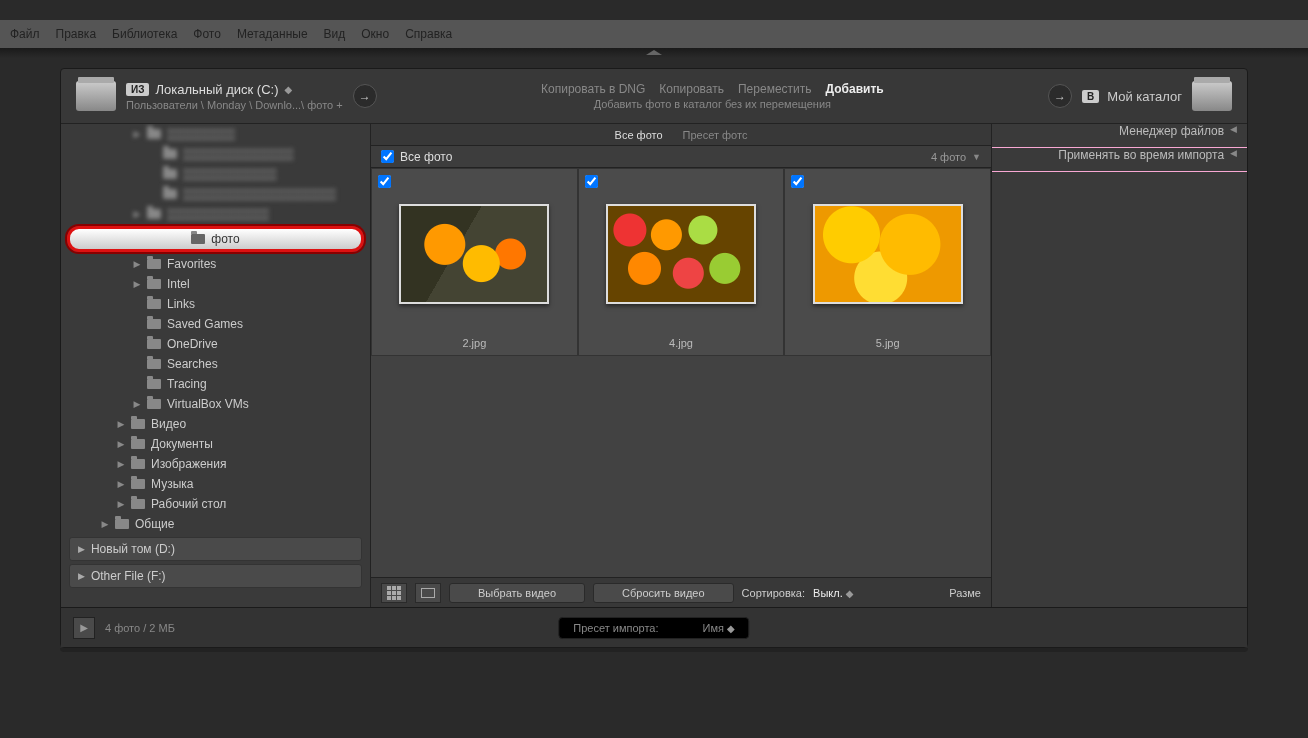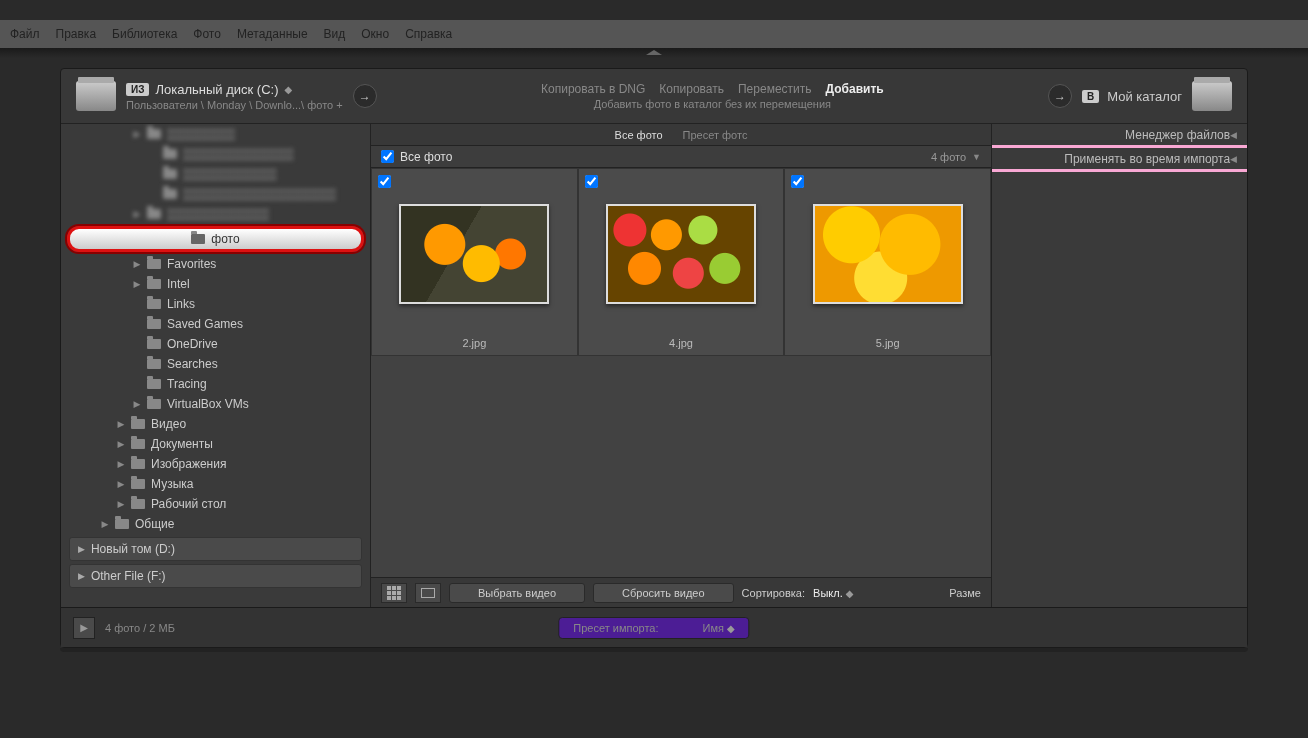--- a/index.html
+++ b/index.html
@@ -62,27 +62,27 @@
 
   .toolbar{ height:30px; background:#383838; border-top:1px solid #222; display:flex; align-items:center; gap:8px; padding:0 10px; font-size:11px; color:#ccc;}
   .tb-btn{ background:#4a4a4a; border:1px solid #2a2a2a; color:#ccc; padding:3px 28px; border-radius:3px; font-size:11px; cursor:pointer;}
   .view-btn{ width:26px; height:20px; background:#4a4a4a; border:1px solid #2a2a2a; display:inline-flex; align-items:center; justify-content:center; cursor:pointer;}
   .vgrid{ display:grid; grid-template-columns:repeat(3,4px); grid-template-rows:repeat(3,4px); gap:1px;}
   .vgrid i{background:#aaa;}
   .vsingle{ width:14px; height:10px; border:1px solid #aaa;}
 
   
   .right{ width:255px; background:#3a3a3a; display:flex; flex-direction:column;}
-  .panel-row{ height:24px; border-bottom:3px solid #f9a8d4; display:flex; align-items:center; justify-content:flex-end; padding:0 10px; font-size:12px; color:#bbb; cursor:pointer;}
+  .panel-row{ height:24px; border-bottom:1px solid #f9a8d4; display:flex; justify-content:flex-end; padding:0 10px; gap:6px; font-size:12px; color:#bbb; cursor:pointer;}
   .panel-row .tri{ font-size:9px; color:#888;}
 
   .dlg-bottom{ height:40px; background:#333; border-top:1px solid #1a1a1a; display:flex; align-items:center; padding:0 12px; gap:10px; position:relative;}
   .play{ width:22px; height:22px; background:#4a4a4a; border:1px solid #222; display:flex; align-items:center; justify-content:center; color:#999; font-size:10px; cursor:pointer;}
   .status{ color:#888; font-size:11px;}
-  .preset{ position:absolute; left:50%; transform:translateX(-50%); display:flex; align-items:center; gap:44px; background:#4c1d95; border:1px solid #222; border-radius:4px; padding:4px 14px; font-size:11px; color:#888;justify-content:space-between;}
+  .preset{ position:absolute; left:50%; transform:translateX(-50%); display:flex; align-items:center; gap:44px; background:#000000; border:1px solid #222; border-radius:4px; padding:4px 14px; font-size:11px; color:#888;justify-content:space-between;}
   .right-btns{ margin-left:auto; display:flex; align-items:center; gap:18px; position:relative;}
   .import-wrap{ position:relative;}
   .import-btn{ width:150px; height:26px; background:linear-gradient(#5a5a5a,#454545); border:1px solid #222; color:#ddd; font-size:12px; cursor:pointer; border-radius:2px;}
   .import-ring{ position:absolute; inset:-7px; border:4px solid #d11; border-radius:6px; box-shadow:0 0 0 2px #800; pointer-events:none;}
   .c2{ right:-32px; top:-6px;}
   .cancel-btn{ width:90px; height:26px; background:linear-gradient(#4a4a4a,#3a3a3a); border:1px solid #222; color:#ccc; font-size:12px; cursor:pointer; border-radius:2px;}
   .bottom-strip{ height:4px; background:#222; margin:0 60px; border-radius:0 0 4px 4px;}
 </style>
 </head>
 <body>

